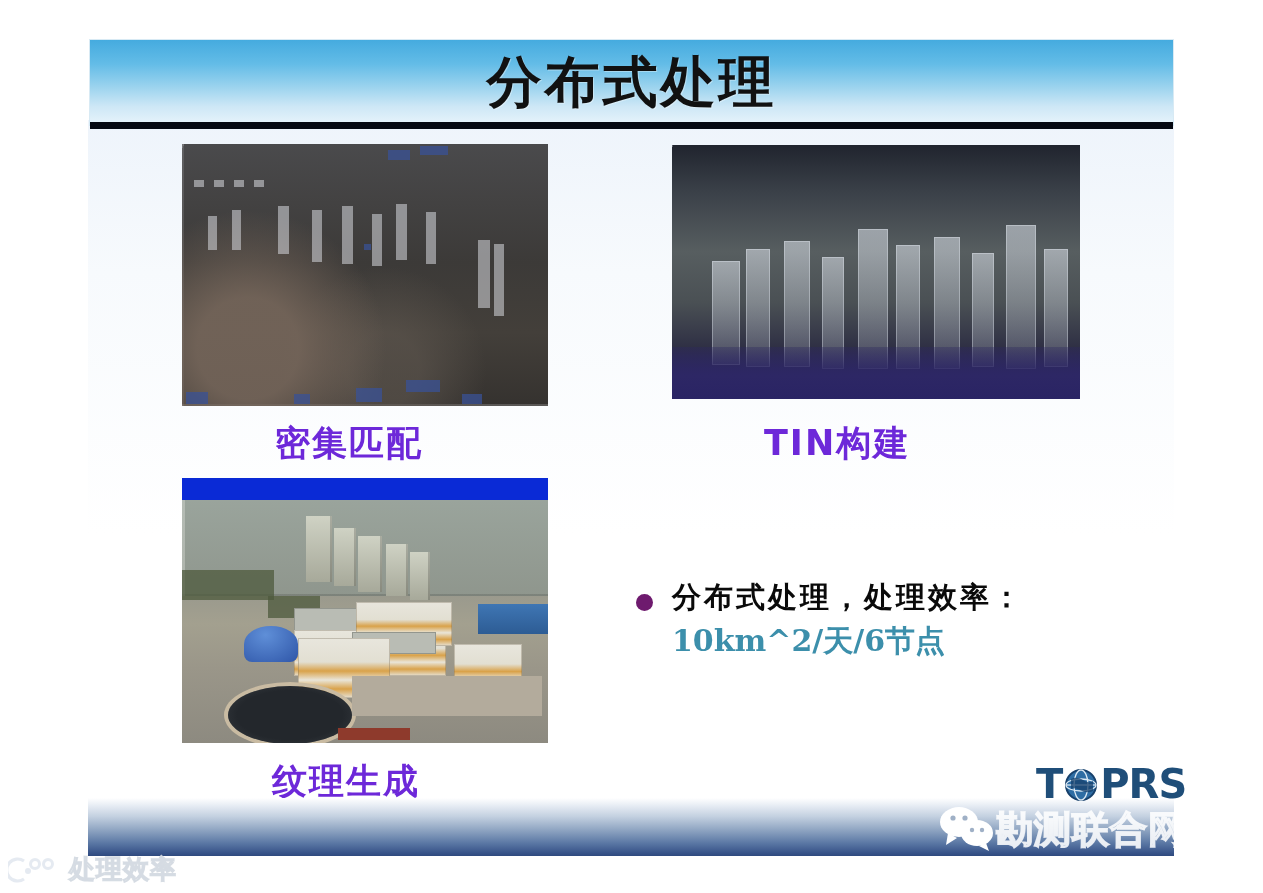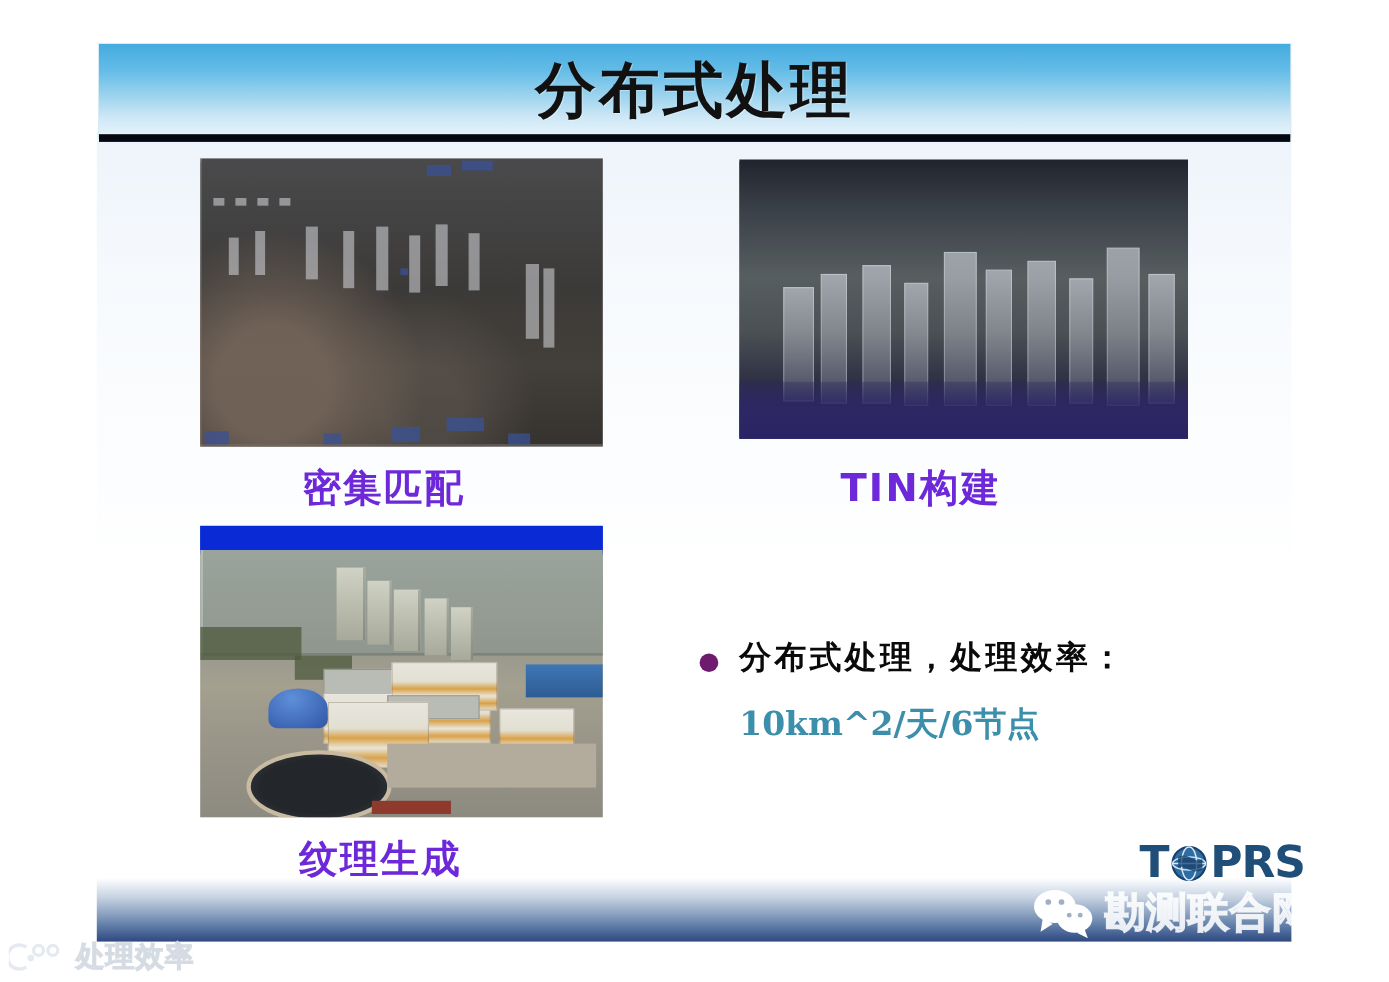--- a/index.html
+++ b/index.html
@@ -175,21 +175,21 @@
     font-family: "DejaVu Sans", "Liberation Sans", sans-serif;
     font-size: 29px;
     font-weight: bold;
     color: #0a0a0a;
     letter-spacing: 3px;
     white-space: nowrap;
     line-height: 1.1;
   }
   .sub-text {
     position: absolute;
-    left: 672px; top: 638px;
+    left: 672px; top: 621px;
     font-family: "DejaVu Serif", "Liberation Serif", serif;
     font-size: 30px;
     font-weight: bold;
     color: #3C8FAB;
     letter-spacing: 0px;
     white-space: nowrap;
   }
 
   
   .bottom-band {
@@ -224,22 +224,22 @@
     margin: 0 1px;
     position: relative;
     top: 1px;
   }
 
   
   .wechat-wm {
     position: absolute;
     left: 938px; top: 805px;
     display: flex;
-    align-items: center;
-    gap: 8px;
+    align-items: flex-start;
+    gap: 0;
   }
   .wechat-wm .bubbles { width: 58px; height: 46px; position: relative; }
   .wm-text {
     font-family: "DejaVu Sans", "Liberation Sans", sans-serif;
     font-size: 37px;
     font-weight: bold;
     letter-spacing: 1px;
     color: rgba(255,255,255,0.18);
     -webkit-text-stroke: 1.5px rgba(255,255,255,0.85);
     white-space: nowrap;

